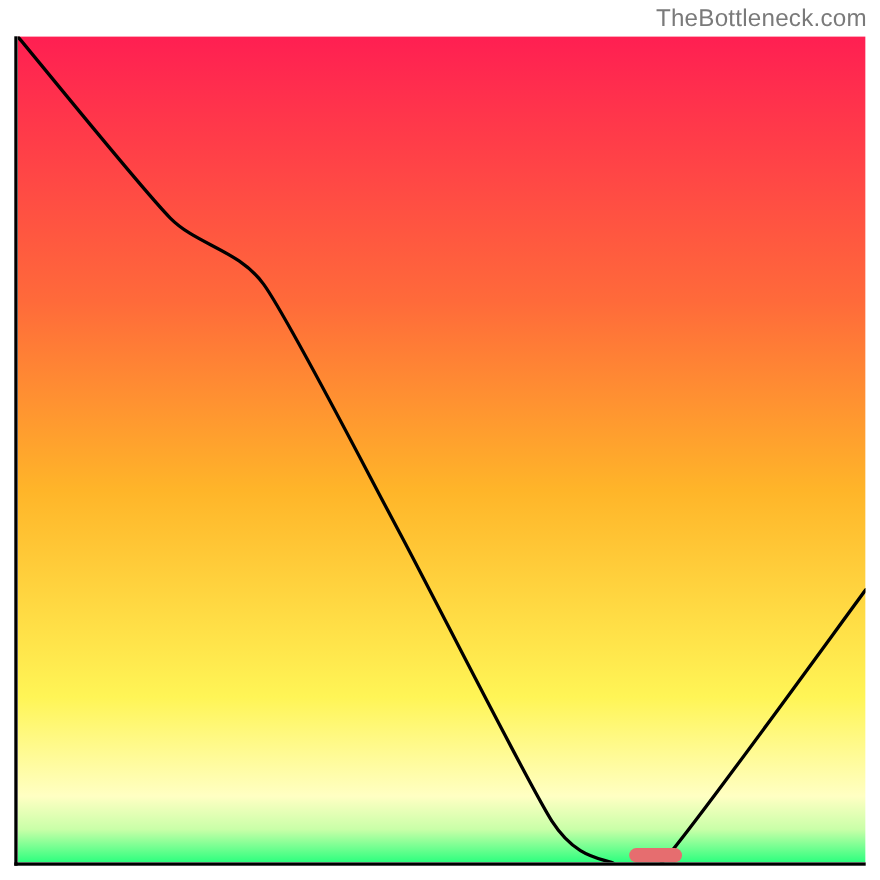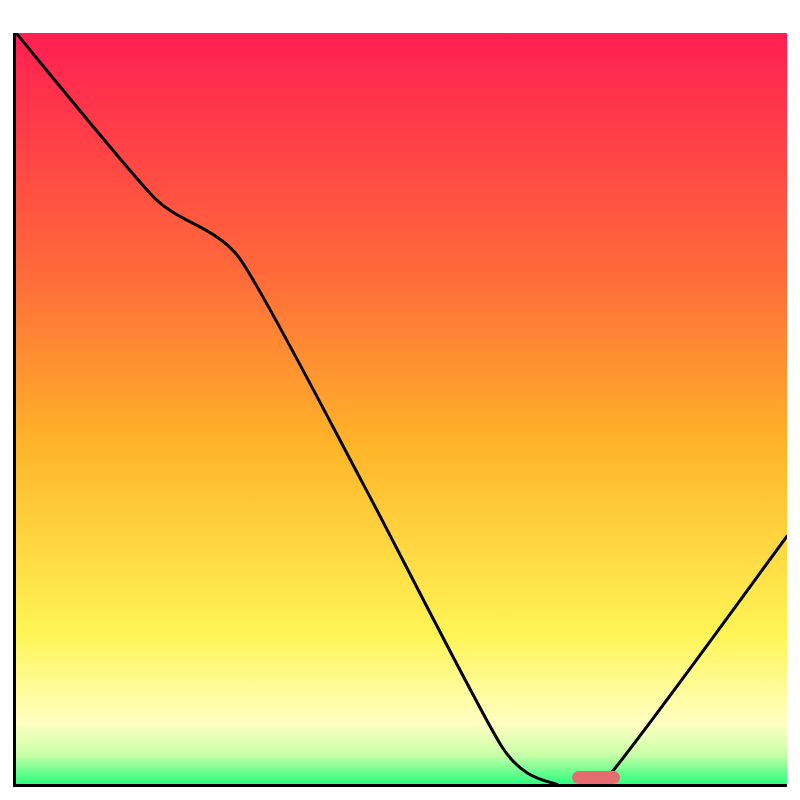--- a/index.html
+++ b/index.html
@@ -53,20 +53,21 @@
     height: 13px;
     border-radius: 7px;
     background: #e66d6f;
   }
 </style>
 </head>
 <body>
 
 <div class="stage">
 
+  <div class="attrib">TheBottleneck.com</div>
 
   <div class="plot">
     <svg viewBox="0 0 771 751" preserveAspectRatio="none">
       <defs>
         <linearGradient id="bg-grad" x1="0" y1="0" x2="0" y2="1">
             <stop offset="0%" stop-color="#ff1f52"></stop>
             <stop offset="32%" stop-color="#ff6a3a"></stop>
             <stop offset="55.00000000000001%" stop-color="#ffb529"></stop>
             <stop offset="80%" stop-color="#fff556"></stop>
             <stop offset="92%" stop-color="#ffffc3"></stop>

